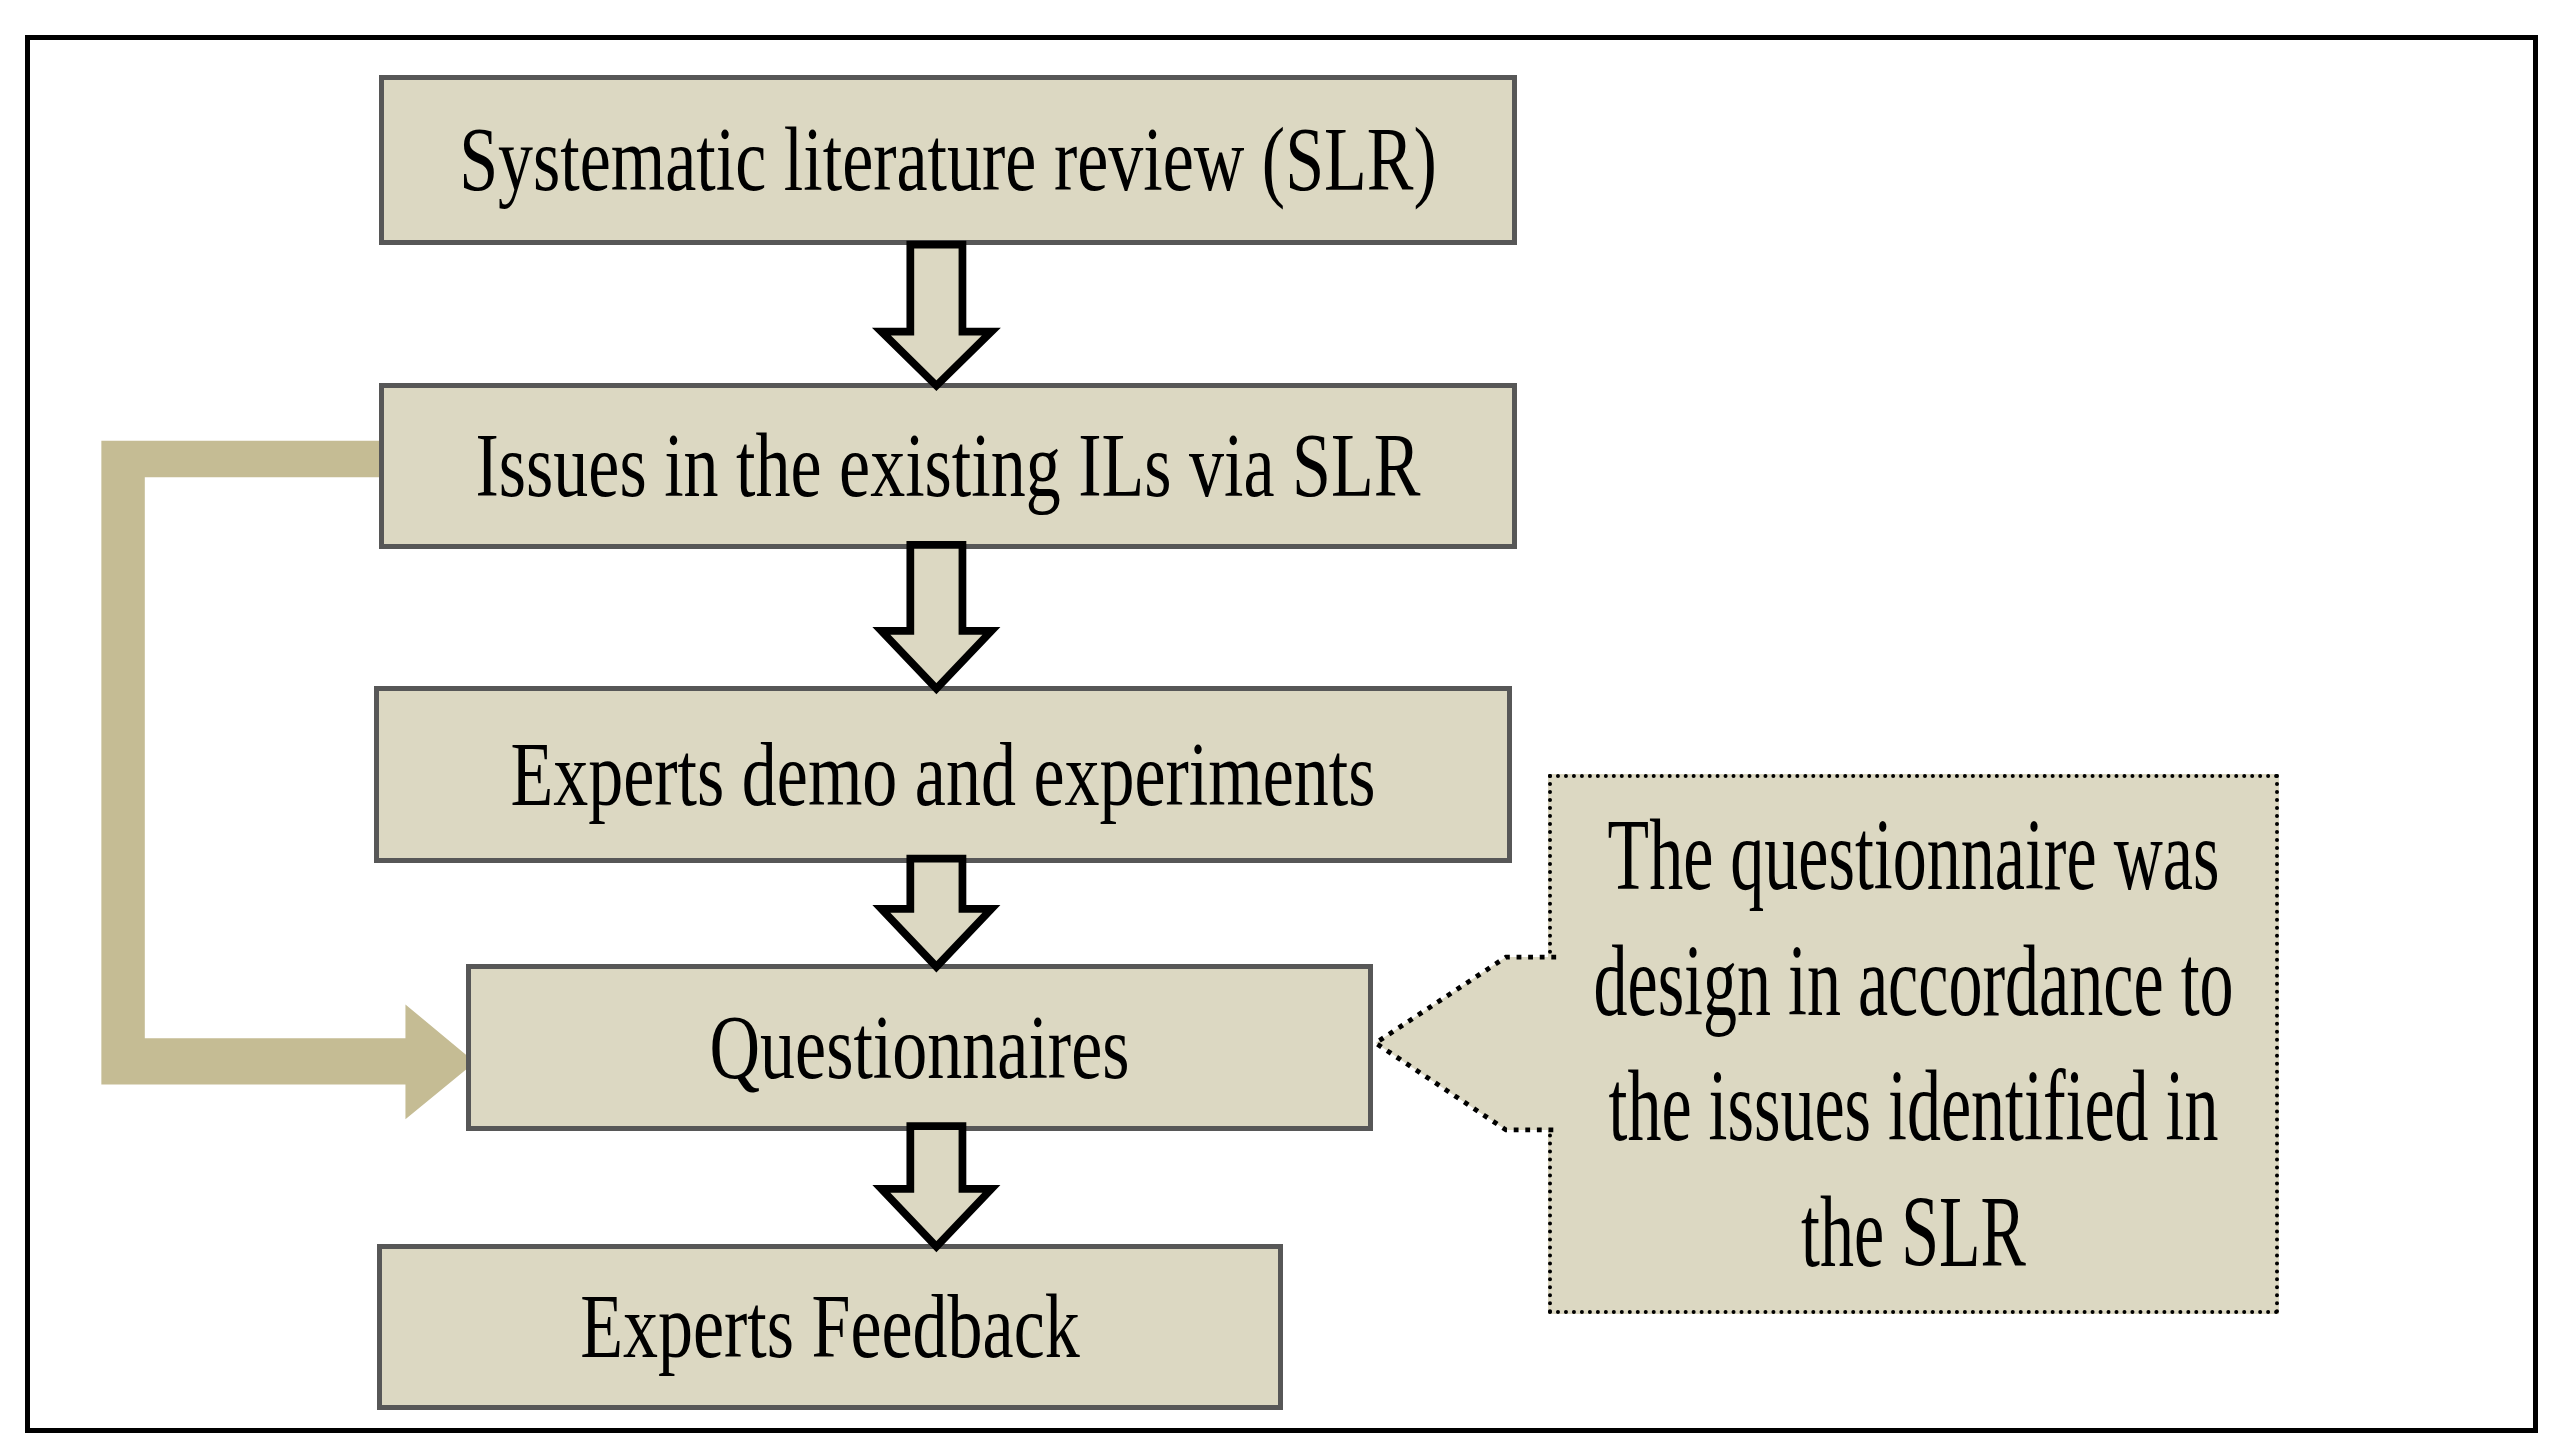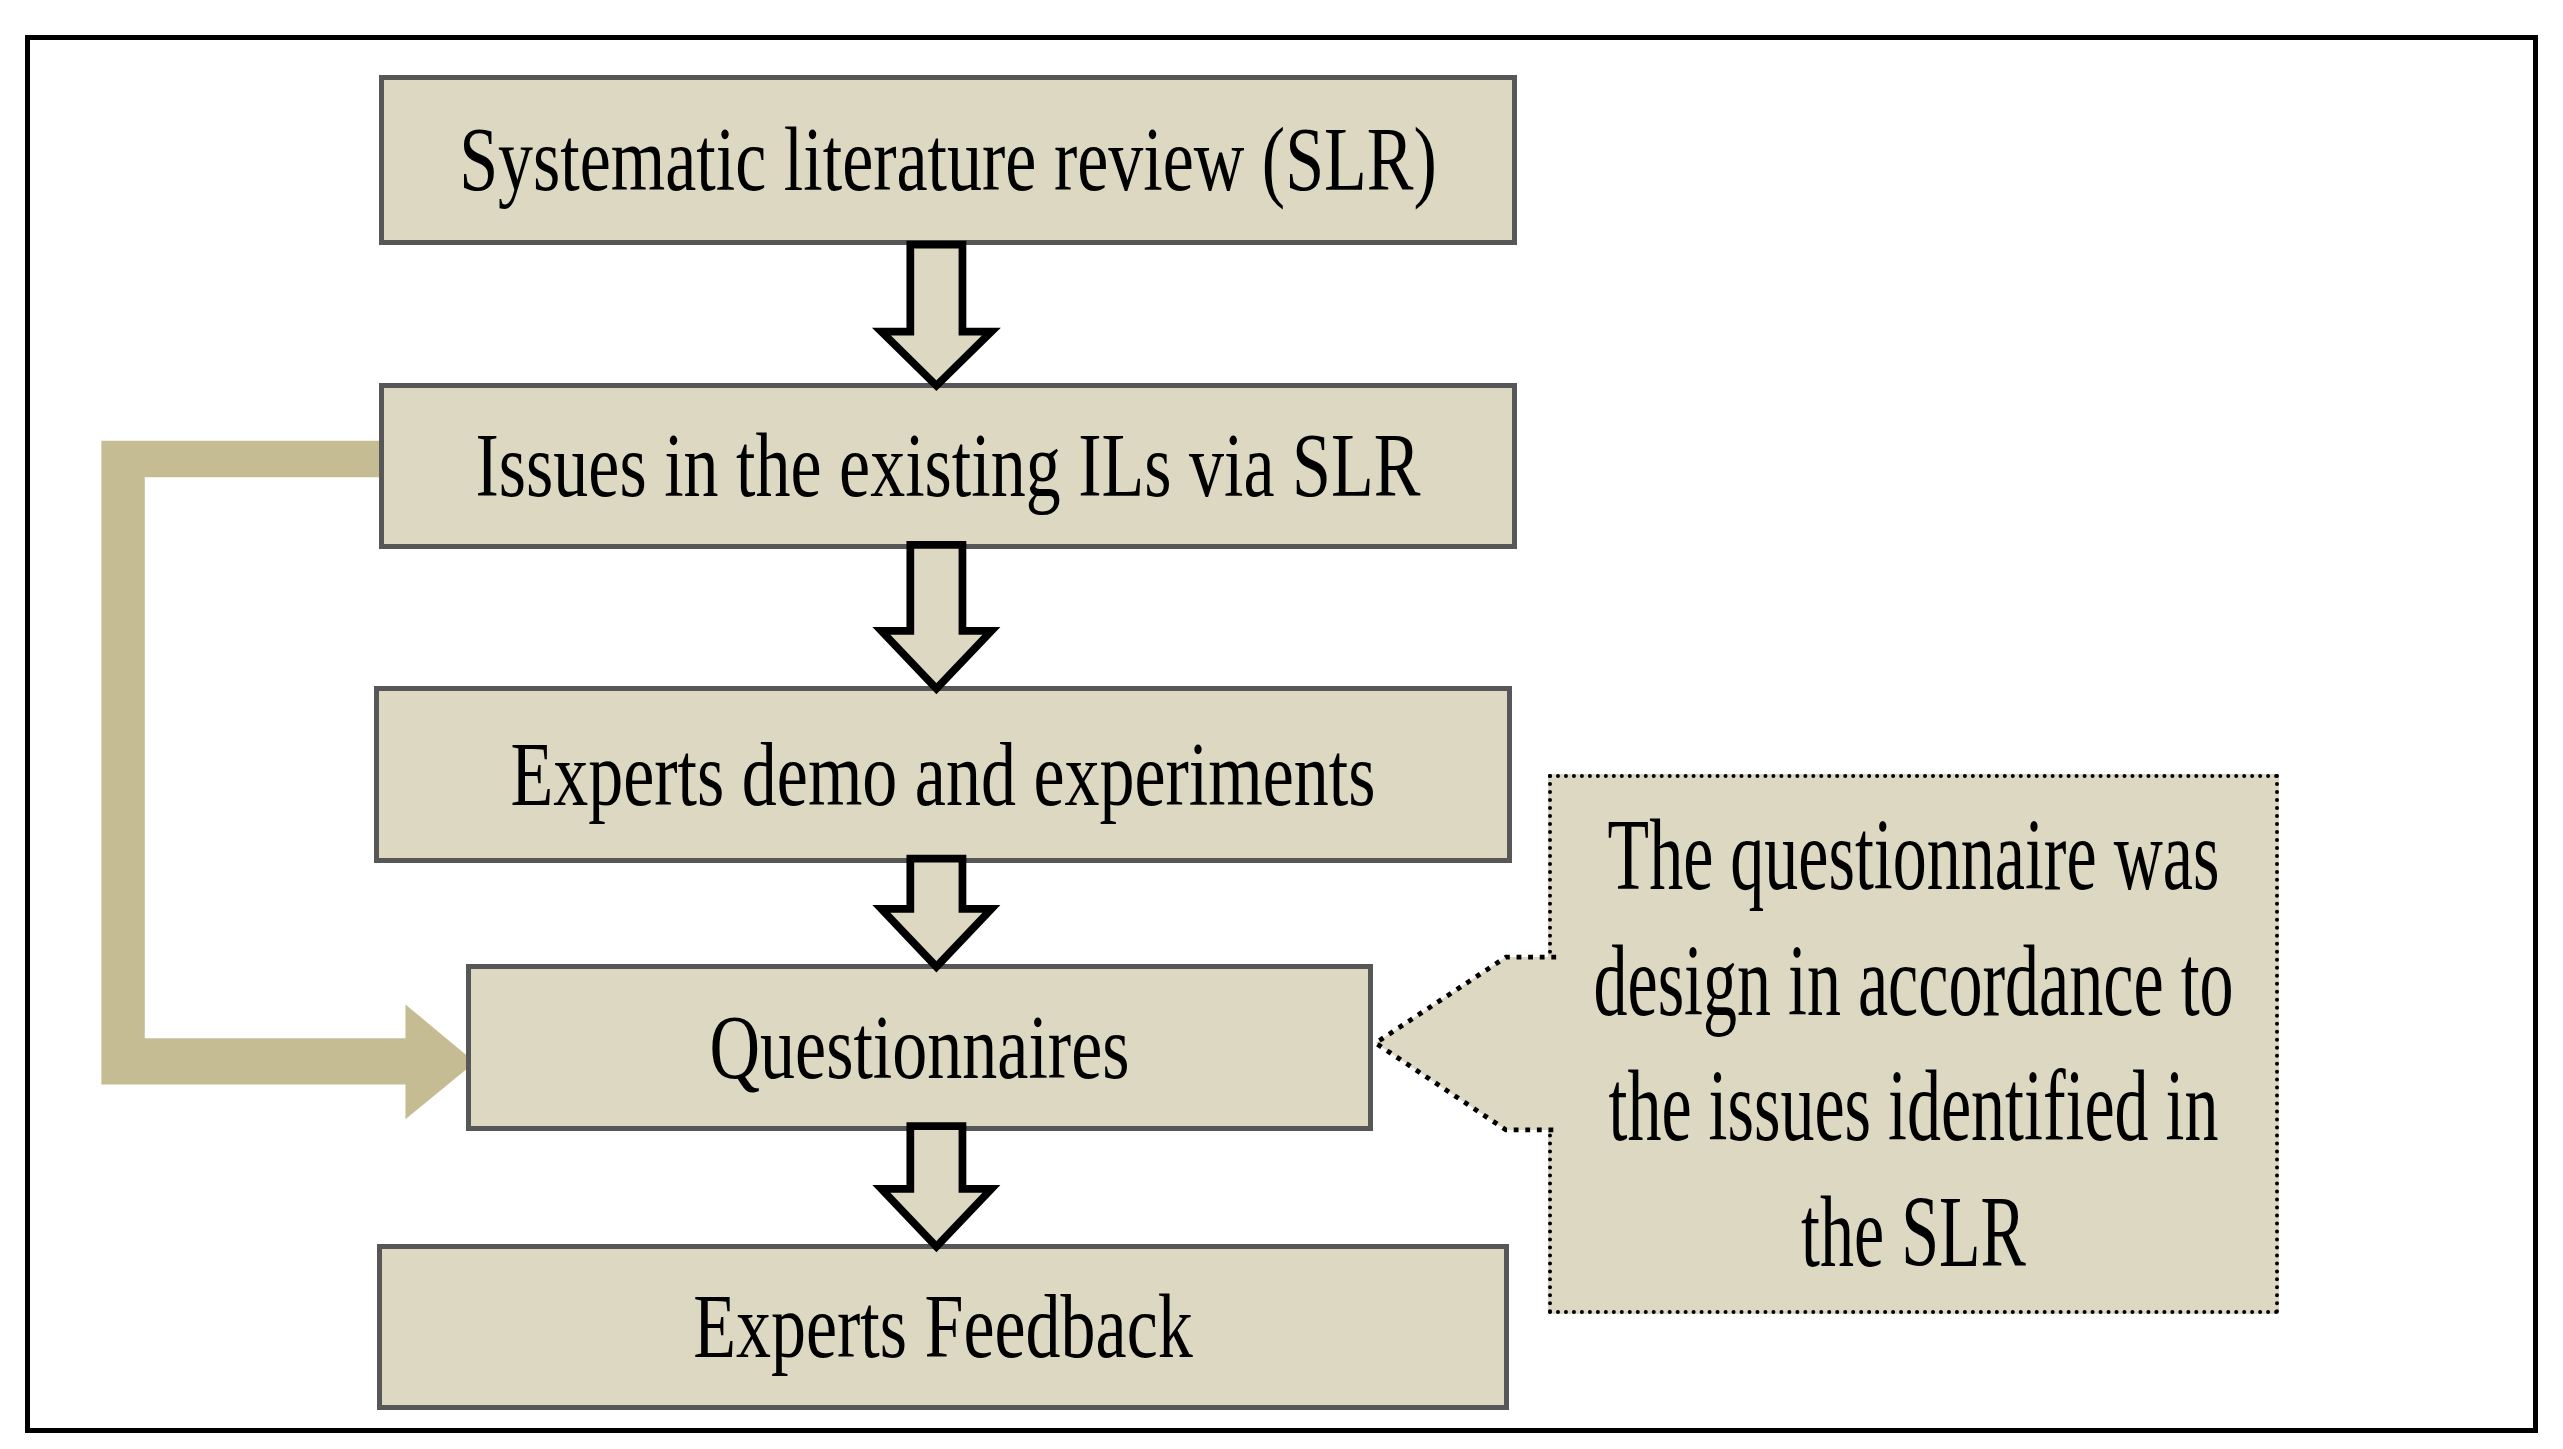--- a/index.html
+++ b/index.html
@@ -38,21 +38,21 @@
     display:inline-block;
     font-size:70px;
     line-height:1;
     transform:scaleY(1.3);
     white-space:nowrap;
   }
   #box-slr        {left:379px;top:62px;  width:1138px;height:170px;}
   #box-issues     {left:379px;top:370px; width:1138px;height:166px;}
   #box-experts    {left:374px;top:673px; width:1138px;height:177px;}
   #box-quest      {left:466px;top:951px; width:907px; height:167px;}
-  #box-feedback   {left:377px;top:1231px;width:1132px;height:166px;}
+  #box-feedback   {left:377px;top:1231px;width:906px;height:166px;}
 
   .callout{
     position:absolute;left:1548px;top:761px;width:731px;height:540px;
     background:var(--box_fill);
     border:4.8px dotted var(--outline);
     display:flex;align-items:center;justify-content:flex-end;
     text-align:center;
     z-index:1;
   }
   .callout .lbl{

